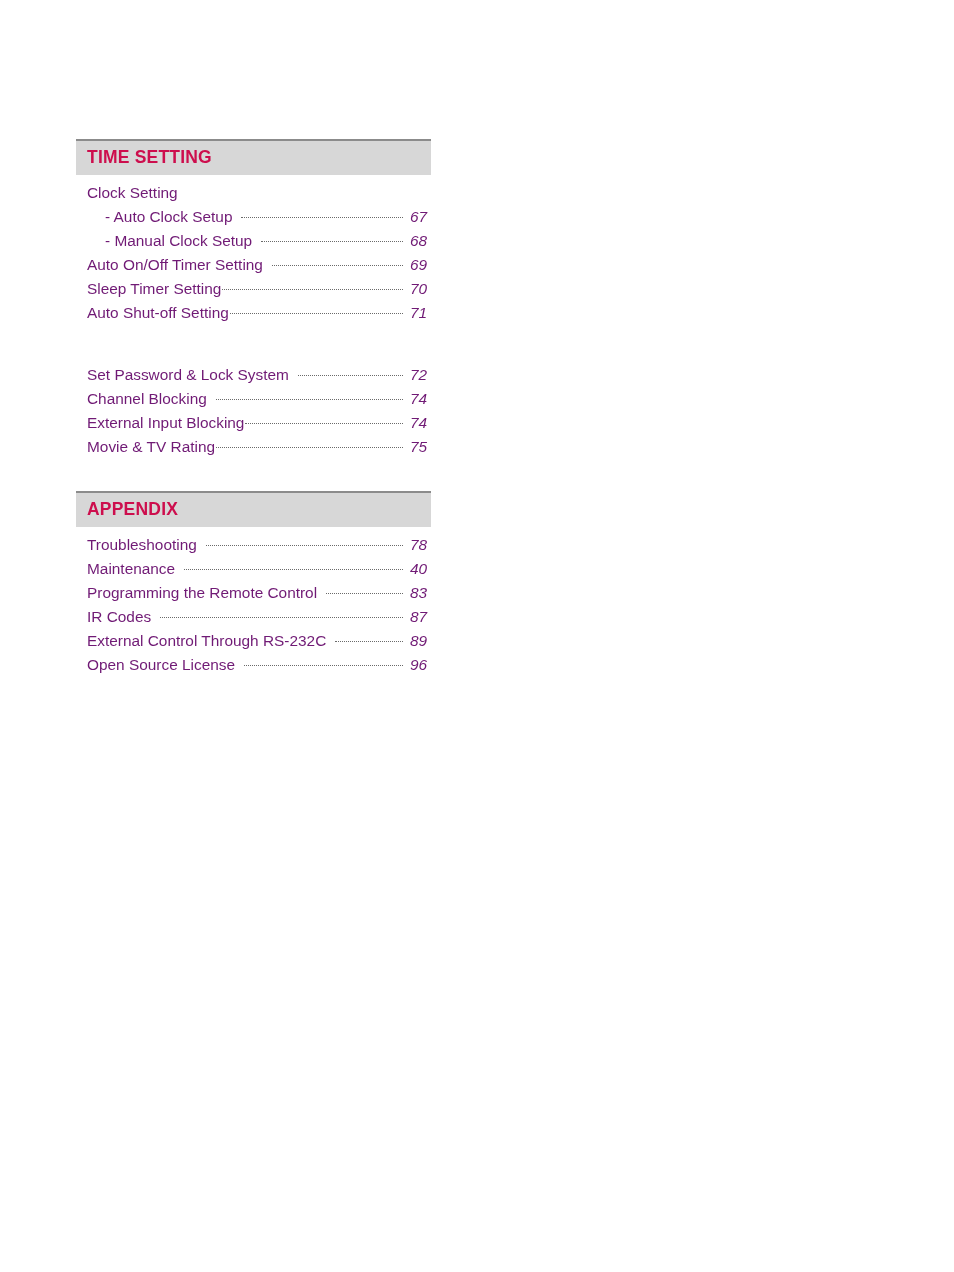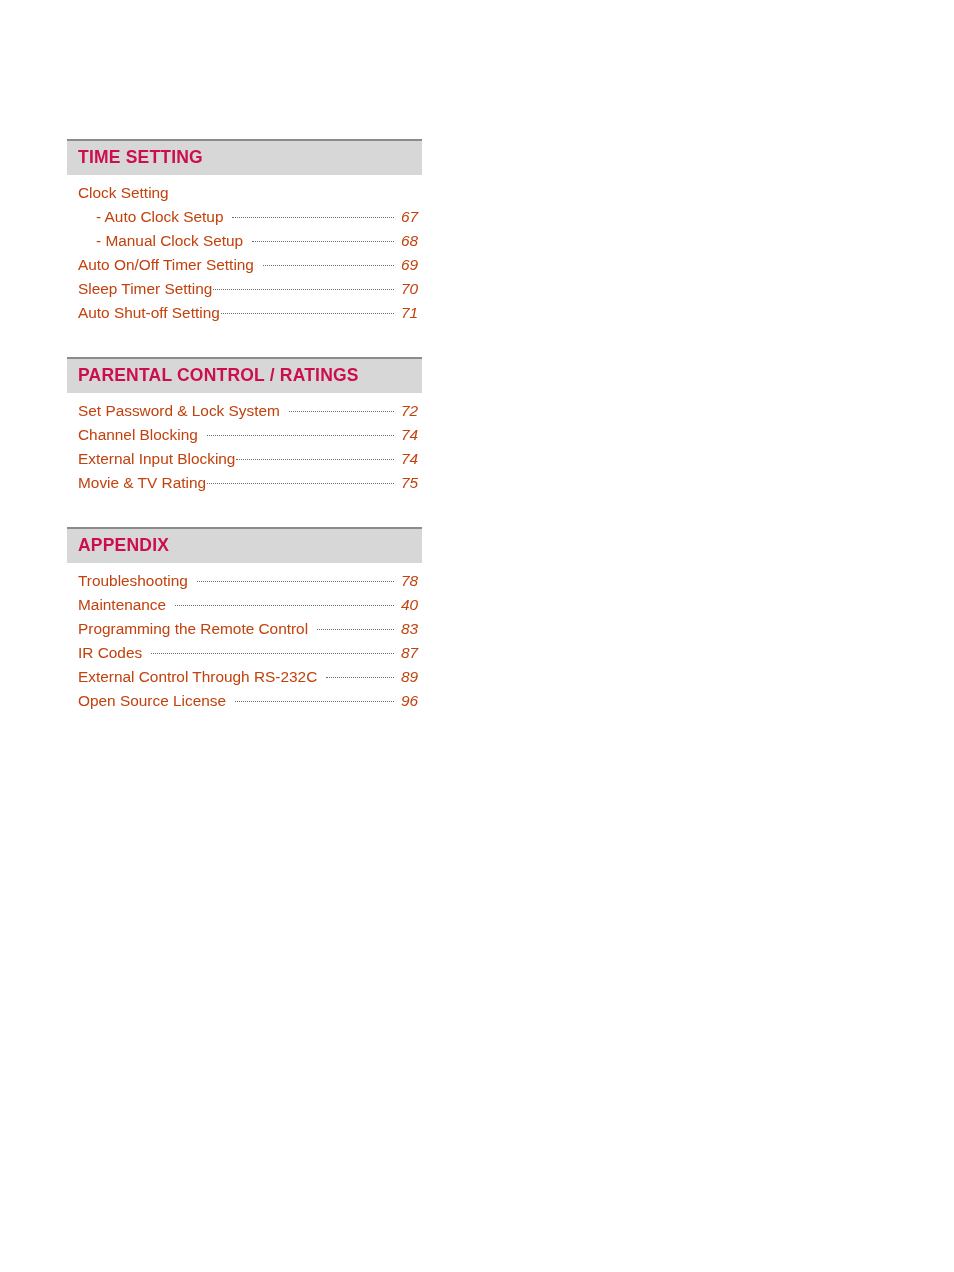--- a/index.html
+++ b/index.html
@@ -10,21 +10,21 @@
   body {
     width: 954px;
     height: 1272px;
     position: relative;
     font-family: "Liberation Sans", sans-serif;
     -webkit-font-smoothing: antialiased;
   }
 
   .page {
     position: absolute;
-    left: 0;
+    left: 9px;
     top: 0;
     width: 829px;
     height: 1272px;
     overflow: hidden;
   }
 
   
   .toc {
     position: absolute;
     left: 67px;
@@ -58,21 +58,21 @@
   .entries {
     padding-top: 8px;
     padding-left: 11px;
     padding-right: 4px;
   }
 
   .entry {
     display: flex;
     align-items: baseline;
     font-size: 15.4px;
-    color: #c2410c;
+    color: #701a75;
     line-height: 1;
     height: 24px;
     white-space: nowrap;
   }
 
   .entry.sub {
     padding-left: 18px;
     justify-content: flex-end;
   }
 
@@ -172,23 +172,20 @@
             <span class="page-num">70</span>
           </div>
           <div class="entry">
             <span class="label">Auto Shut-off Setting</span>
             <span class="leader"></span>
             <span class="page-num">71</span>
           </div>
         </div>
       </div>
       <div class="section">
-        <div class="section-header">
-          <div class="section-title">PARENTAL CONTROL / RATINGS</div>
-        </div>
         <div class="entries">
           <div class="entry gap-wide">
             <span class="label">Set Password &amp; Lock System</span>
             <span class="leader"></span>
             <span class="page-num">72</span>
           </div>
           <div class="entry gap-wide">
             <span class="label">Channel Blocking</span>
             <span class="leader"></span>
             <span class="page-num">74</span>

